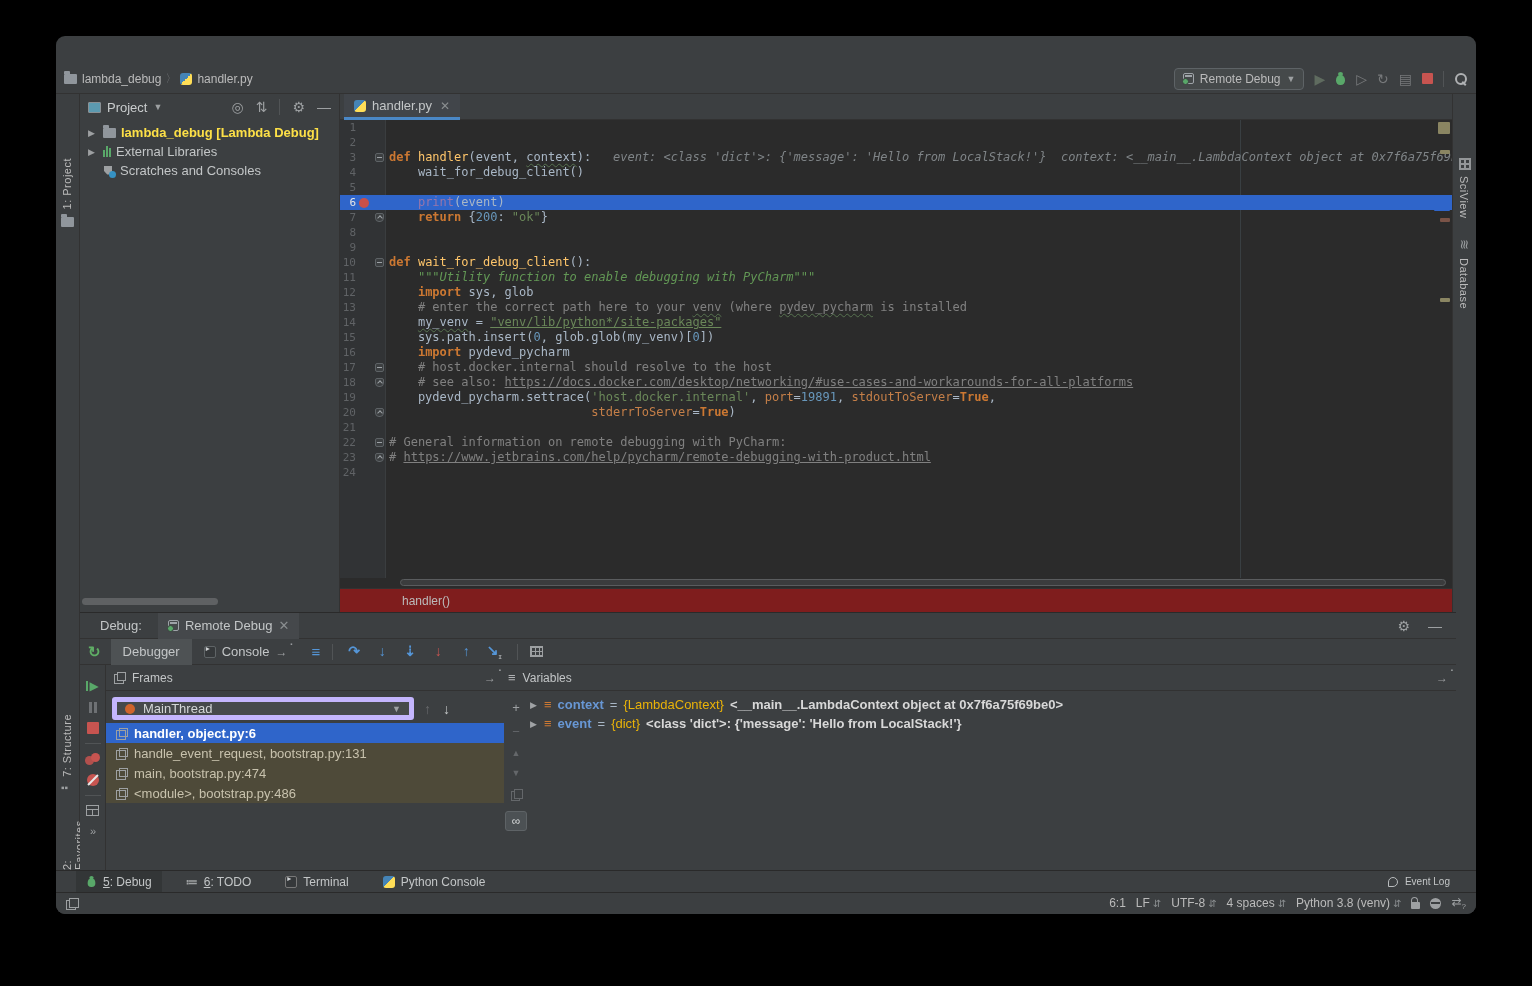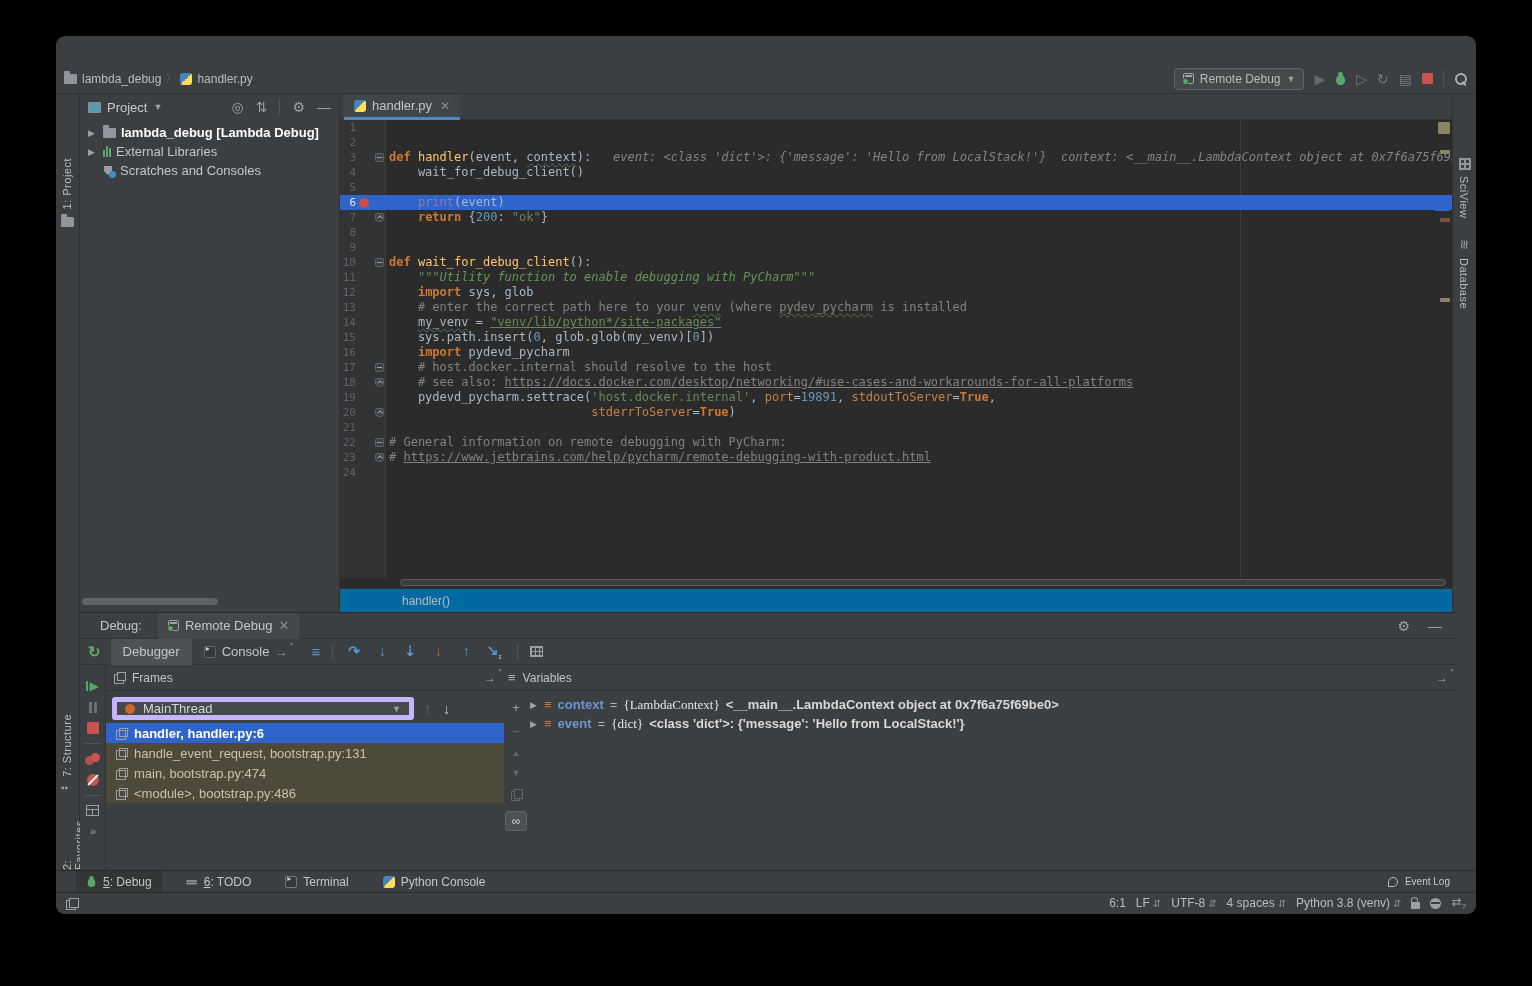--- a/index.html
+++ b/index.html
@@ -96,21 +96,21 @@
   .crow code { padding-left:3px; }
   .kw { color:#cc7832;font-weight:bold; } .fn { color:#ffc66b; } .pl { color:#a9b7c6; } .str { color:#6a8759; }
   .com { color:#808080; } .doc { color:#629755; font-style:italic; } .num { color:#6897bb; }
   .bi { color:#9876aa; } .na { color:#c57f48; }
   .hint { color:#7f8487; font-style:italic; }
   .u { text-decoration:underline; }
   .spell { text-decoration:underline wavy #56724f; text-decoration-thickness:1px; text-underline-offset:2px; }
   .stripe-mark { position:absolute; border-radius:1px; }
   .hscroll { position:absolute; left:0; top:484px; width:100%; height:10px; }
   .hscroll .thumb { position:absolute; left:60px; top:1px; width:1046px; height:7px; border:1px solid #5a5c5e; border-radius:4px; background:rgba(90,92,94,.35); }
-  .ebread { position:absolute; left:0; top:494px; width:100%; height:24px; background:#0369a1; border-top:1px solid #323232;
+  .ebread { position:absolute; left:0; top:494px; width:100%; height:24px; background:#7f1d1d; border-top:1px solid #323232;
             display:flex; align-items:center; padding-left:62px; color:#bbbbbb; font-size:12px; }
 
   
   .debug { position:absolute; left:24px; top:576px; width:1376px; height:258px; background:#3c3f41; border-top:1px solid #2a2a2a; }
   .dbg-head { position:absolute; left:0; top:0; width:100%; height:26px; border-bottom:1px solid #323232; display:flex; align-items:center; }
   .dbg-label { margin-left:20px; font-size:13px; color:#c3c6c7; }
   .dbg-tab { margin-left:16px; height:26px; display:flex; align-items:center; gap:6px; padding:0 10px; background:#45484b; font-size:13px; color:#c3c6c7; }
   .dbg-tab .close { color:#8a8e90; }
   .dbg-head .tools { margin-left:auto; margin-right:14px; display:flex; gap:18px; color:#9da0a2; font-size:14px; }
   .dbg-toolbar { position:absolute; left:0; top:26px; width:100%; height:26px; border-bottom:1px solid #323232; display:flex; align-items:center; padding-left:8px; }
@@ -176,21 +176,21 @@
   .btn-inf { width:22px; height:20px; background:#4c5154; border:1px solid #5e6366; border-radius:3px;
              color:#d3d6d7; font-size:12px; display:flex; align-items:center; justify-content:center; }
 
   .vars { position:absolute; left:424px; top:52px; width:952px; height:206px; }
   .vars .pane-head { padding-left:4px; }
   .vrow { height:19px; display:flex; align-items:center; gap:6px; padding-left:26px; font-size:13px; white-space:nowrap; }
   .vrow .arr { color:#a0a3a5; font-size:9px; width:8px; }
   .varicon { color:#cc7832; font-weight:bold; font-size:13px; }
   .vname { color:#6897d4; font-weight:bold; }
   .veq { color:#a9b7c6; }
-  .vtype { color:#e5e5e5;font-family:Liberation Serif, serif; }
+  .vtype { color:#eab308; }
   .vval { color:#d8d8d8; font-weight:bold; }
 
   
   .toolbtnbar { position:absolute; left:0; top:834px; width:100%; height:22px; background:#3c3f41; border-top:1px solid #2a2a2a;
                 display:flex; align-items:center; padding-left:20px; gap:16px; }
   .tbtn { height:22px; display:flex; align-items:center; gap:6px; padding:0 10px; font-size:12px; color:#c3c6c7; }
   .tbtn.active { background:#333637; }
   .tbtn u { text-decoration:underline; }
   .icon-list { color:#9da0a2; font-size:12px; font-weight:bold; }
   .icon-term { width:12px; height:12px; background:#35383a; border:1px solid #787878; border-radius:2px; position:relative; display:inline-block; }
@@ -275,21 +275,21 @@
           <span>⇅</span>
           <span class="vsep"></span>
           <span>⚙</span>
           <span>—</span>
         </span>
       </div>
       <div class="tree">
           <div class="tree-row">
             <span class="tree-arrow">▶</span>
             <span class="icon-folder"></span>
-            <span style="font-weight: bold; color: #ffffff;">lambda_debug [Lambda Debug]</span>
+            <span style="font-weight: bold; color: #fde047;">lambda_debug [Lambda Debug]</span>
           </div>
           <div class="tree-row">
             <span class="tree-arrow">▶</span>
             <span class="icon-lib">
               <i style="height: 7px;"></i>
               <i style="height: 11px;"></i>
               <i style="height: 9px;"></i>
             </span>
             <span>External Libraries</span>
           </div>
@@ -420,21 +420,21 @@
             <span class="dd-arrow">▼</span>
           </div>
           <span class="thr-arrows">
             <span class="up">↑</span>
             <span class="down">↓</span>
           </span>
         </div>
         <div>
             <div class="frow sel">
               <span class="icon-frames"></span>
-              <span>handler, handler.py:6</span>
+              <span>handler, object.py:6</span>
             </div>
             <div class="frow lib">
               <span class="icon-frames"></span>
               <span>handle_event_request, bootstrap.py:131</span>
             </div>
             <div class="frow lib">
               <span class="icon-frames"></span>
               <span>main, bootstrap.py:474</span>
             </div>
             <div class="frow lib">

